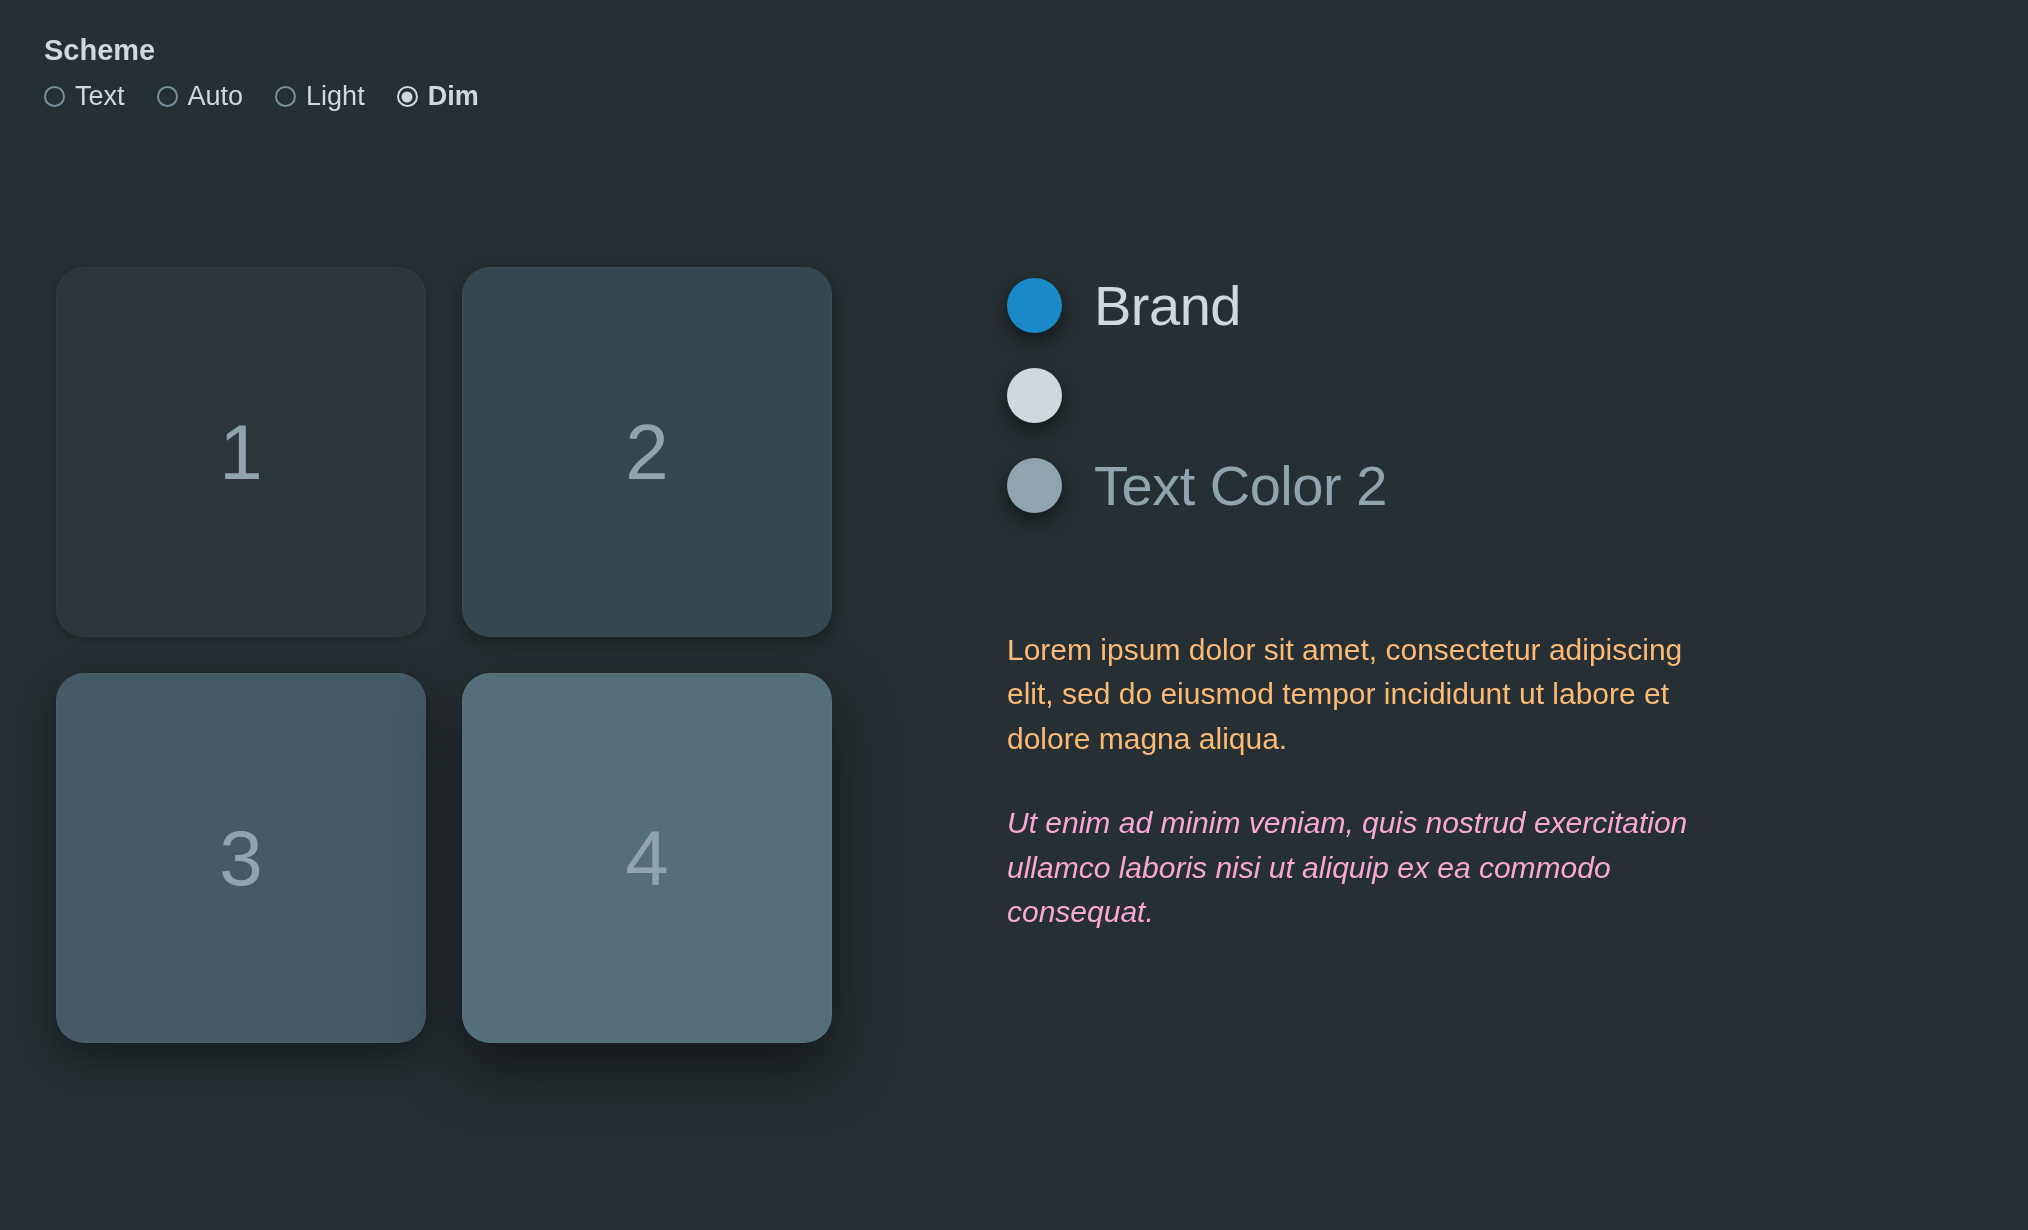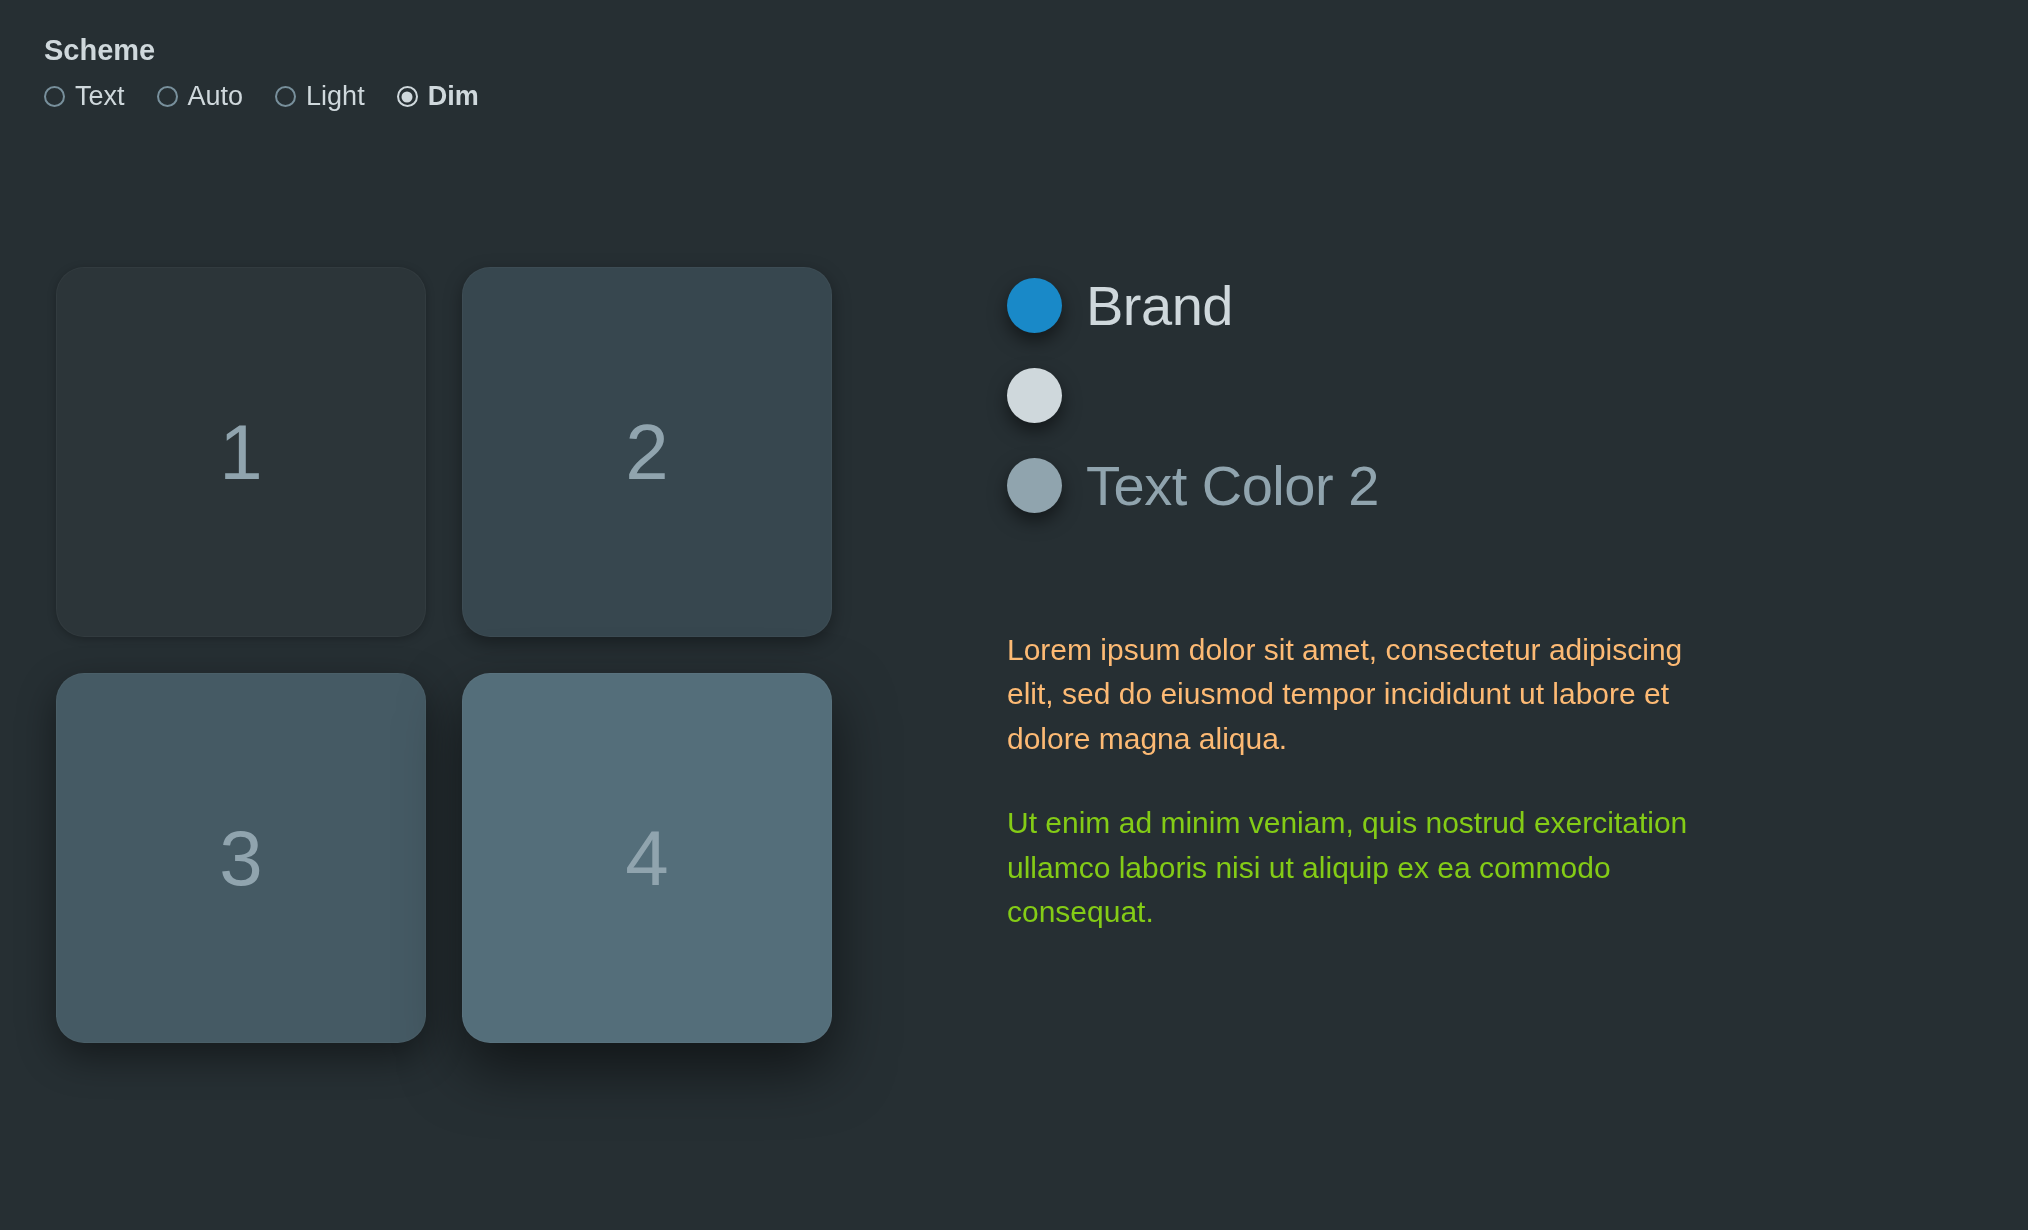--- a/index.html
+++ b/index.html
@@ -122,21 +122,21 @@
     .swatch-list {
       display: flex;
       flex-direction: column;
       gap: 30px;
       margin-bottom: 110px;
     }
 
     .swatch-row {
       display: flex;
       align-items: center;
-      gap: 24px;
+      gap: 32px;
       text-align: right;
     }
 
     .swatch-dot {
       width: 55px;
       height: 55px;
       border-radius: 50%;
       box-shadow: 0 8px 18px rgba(0,0,0,0.5);
       flex-shrink: 0;
     }
@@ -204,18 +204,18 @@
         <span class="swatch-dot" style="background-color:#cfd8dc;"></span>
       </div>
       <div class="swatch-row">
         <span class="swatch-dot" style="background-color:#90a4ae;"></span>
         <span class="swatch-label" style="color:#90a4ae;">Text Color 2</span>
       </div>
     </div>
 
     <div class="paragraphs">
       <p class="paragraph" style="color:#fdba74;">Lorem ipsum dolor sit amet, consectetur adipiscing elit, sed do eiusmod tempor incididunt ut labore et dolore magna aliqua.</p>
-      <p class="paragraph" style="color:#84cc16;">Ut enim ad minim veniam, quis nostrud exercitation ullamco laboris nisi ut aliquip ex ea commodo consequat.</p>
+      <p class="paragraph" style="color:#f9a8d4;font-style:italic;">Ut enim ad minim veniam, quis nostrud exercitation ullamco laboris nisi ut aliquip ex ea commodo consequat.</p>
     </div>
 
   </div>
 
 </div>
 
 </body></html>

